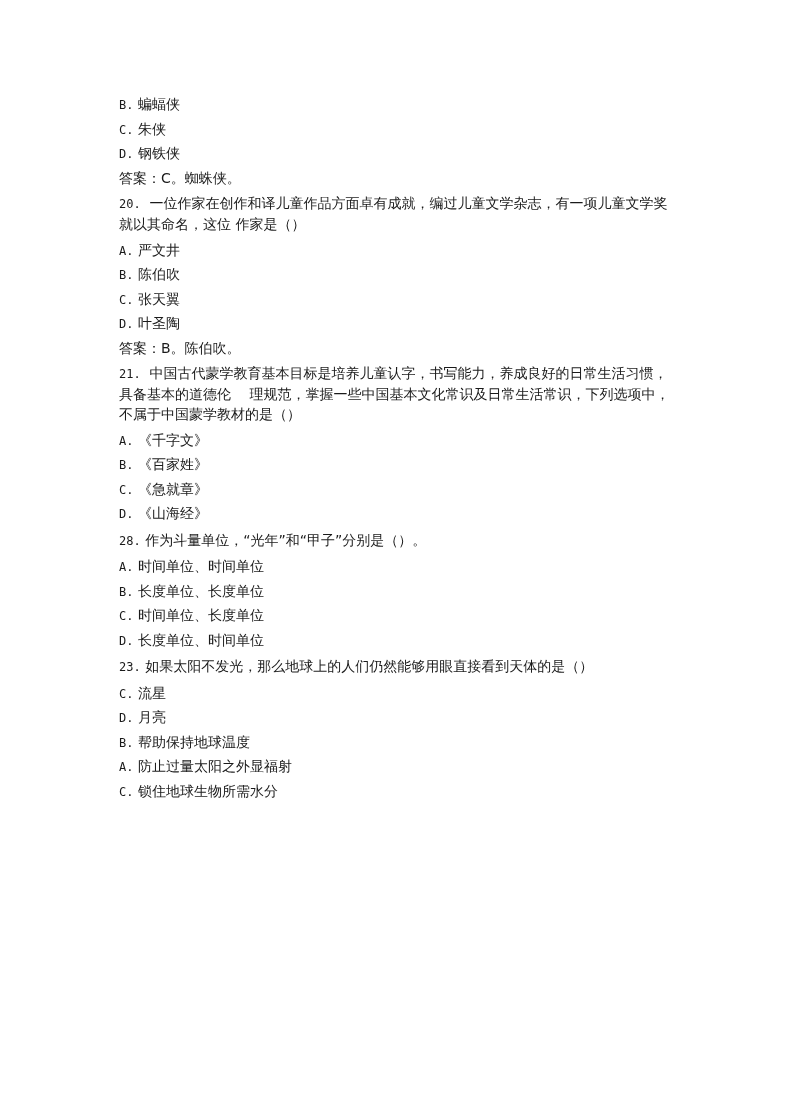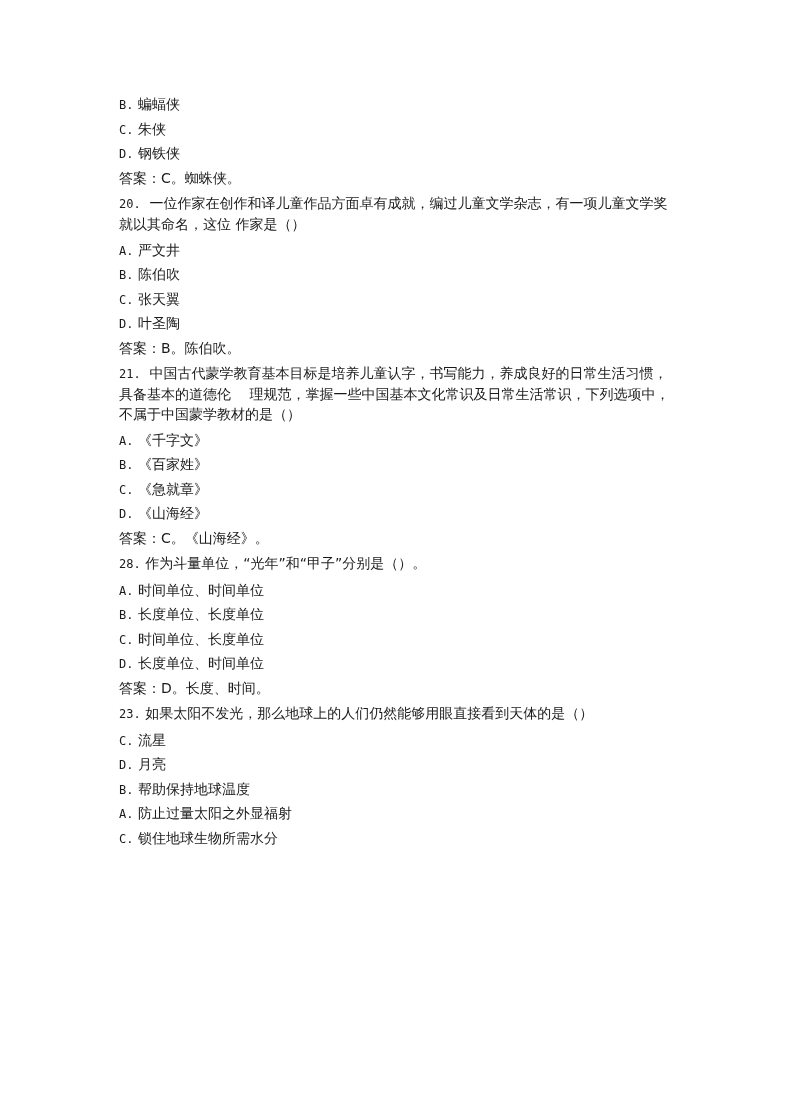--- a/index.html
+++ b/index.html
@@ -56,28 +56,26 @@
   <div class="line"><span class="label">D.</span> <span>叶圣陶</span></div>
   <div class="line">答案：B。陈伯吹。</div>
 
   <div class="q-stem"><span class="label">21.</span>  <span>中国古代蒙学教育基本目标是培养儿童认字，书写能力，养成良好的日常生活习惯，
 具备基本的道德伦　 理规范，掌握一些中国基本文化常识及日常生活常识，下列选项中，
 不属于中国蒙学教材的是（）</span></div>
   <div class="line"><span class="label">A.</span> <span>《千字文》</span></div>
   <div class="line"><span class="label">B.</span> <span>《百家姓》</span></div>
   <div class="line"><span class="label">C.</span> <span>《急就章》</span></div>
   <div class="line"><span class="label">D.</span> <span>《山海经》</span></div>
-  <div class="line">答案：C。《山海经》。</div>
 
   <div class="q-stem"><span class="label">28.</span> <span>作为斗量单位，“光年”和“甲子”分别是（）。</span></div>
   <div class="line"><span class="label">A.</span> <span>时间单位、时间单位</span></div>
   <div class="line"><span class="label">B.</span> <span>长度单位、长度单位</span></div>
   <div class="line"><span class="label">C.</span> <span>时间单位、长度单位</span></div>
   <div class="line"><span class="label">D.</span> <span>长度单位、时间单位</span></div>
-  <div class="line">答案：D。长度、时间。</div>
 
   <div class="q-stem"><span class="label">23.</span> <span>如果太阳不发光，那么地球上的人们仍然能够用眼直接看到天体的是（）</span></div>
   <div class="line"><span class="label">C.</span> <span>流星</span></div>
   <div class="line"><span class="label">D.</span> <span>月亮</span></div>
 
   <div class="line"><span class="label">B.</span> <span>帮助保持地球温度</span></div>
   <div class="line"><span class="label">A.</span> <span>防止过量太阳之外显福射</span></div>
   <div class="line"><span class="label">C.</span> <span>锁住地球生物所需水分</span></div>
 </div>
 

